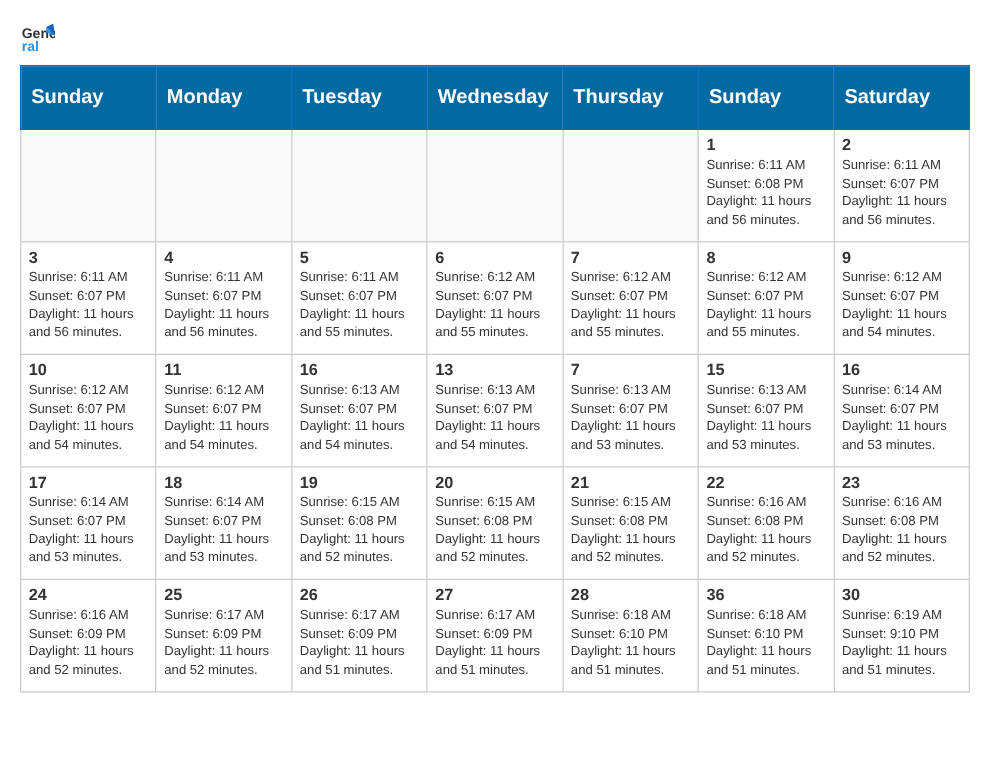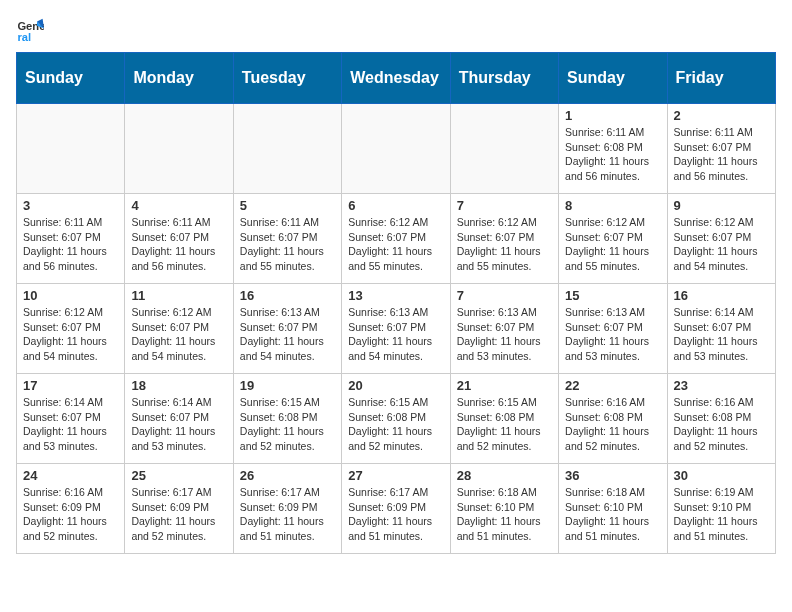--- a/index.html
+++ b/index.html
@@ -105,21 +105,21 @@
 
 <table class="calendar">
   <thead>
     <tr>
     <th>Sunday</th>
         <th>Monday</th>
         <th>Tuesday</th>
         <th>Wednesday</th>
         <th>Thursday</th>
         <th>Sunday</th>
-        <th>Friday</th>
+        <th>Saturday</th>
       </tr>
   </thead>
   <tbody id="calendar-body">
   <tr>
         <td class="empty"></td>
         <td class="empty"></td>
         <td class="empty"></td>
         <td class="empty"></td>
         <td class="empty"></td>
         <td>

